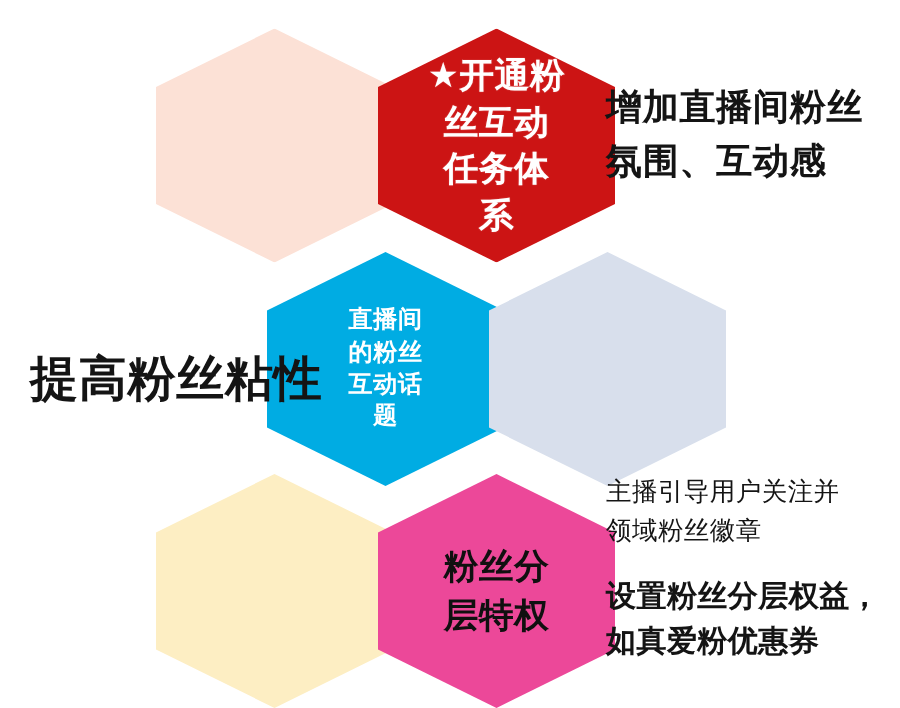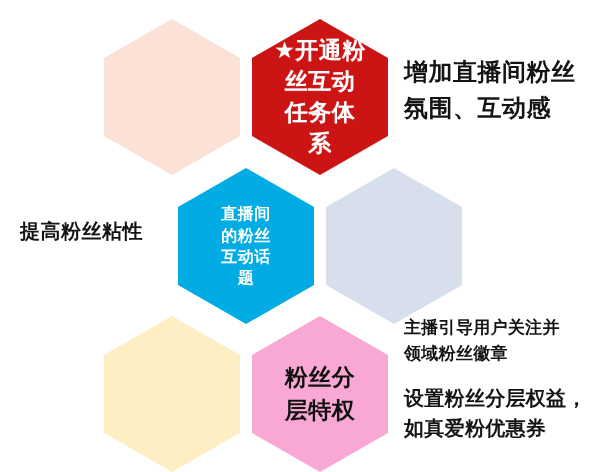--- a/index.html
+++ b/index.html
@@ -17,21 +17,21 @@
   #stage {
     position: relative;
     width: 600px;
     height: 472px;
     background: #ffffff;
   }
 
   
   .hex {
     position: absolute;
-    width: 136px;
+    width: 158px;
     height: 156px;
     -webkit-clip-path: polygon(50% 0%, 100% 25%, 100% 75%, 50% 100%, 0% 75%, 0% 25%);
     clip-path: polygon(50% 0%, 100% 25%, 100% 75%, 50% 100%, 0% 75%, 0% 25%);
     display: flex;
     align-items: center;
     justify-content: center;
     box-sizing: border-box;
   }
 
   .hex-label {
@@ -43,21 +43,21 @@
     padding: 0 12px;
     box-sizing: border-box;
   }
 
   
   #hex-peach      { left: 104px; top: 19px;  background: #fce1d6; }
   #hex-red        { left: 252px; top: 19px;  background: #cc1414; }
   #hex-blue       { left: 178px; top: 168px; background: #00ace3; }
   #hex-lavender   { left: 326px; top: 168px; background: #d8dfec; }
   #hex-cream      { left: 104px; top: 316px; background: #fdeec3; }
-  #hex-yellow     { left: 252px; top: 316px; background: #f9a8d4; align-items: center; }
+  #hex-yellow     { left: 252px; top: 316px; background: #ec4899; align-items: center; }
 
   #hex-red .hex-label {
     color: #ffffff;
     font-size: 23px;
     line-height: 1.34;
     text-shadow: 0 0 1px rgba(255,255,255,0.35);
   }
   #hex-blue .hex-label {
     color: #ffffff;
     font-size: 16px;
@@ -71,41 +71,41 @@
 
   
   .note {
     position: absolute;
     color: #141414;
     white-space: pre-line;
   }
 
   #note-left {
     left: 20px;
-    top: 218px;
-    font-size: 20px;
+    top: 232px;
+    font-size: 32px;
     font-weight: bold;
     line-height: 1.3;
     letter-spacing: 0.5px;
   }
 
   #note-top-right {
     left: 404px;
     top: 54px;
     font-size: 24px;
     font-weight: bold;
     line-height: 1.48;
     letter-spacing: 0.5px;
   }
 
   #note-bottom-right-1 {
     left: 404px;
     top: 315px;
     font-size: 17px;
-    font-weight: bold;
+    font-weight: normal;
     line-height: 1.52;
     letter-spacing: 0.3px;
   }
 
   #note-bottom-right-2 {
     left: 404px;
     top: 383px;
     font-size: 20px;
     font-weight: bold;
     line-height: 1.52;

